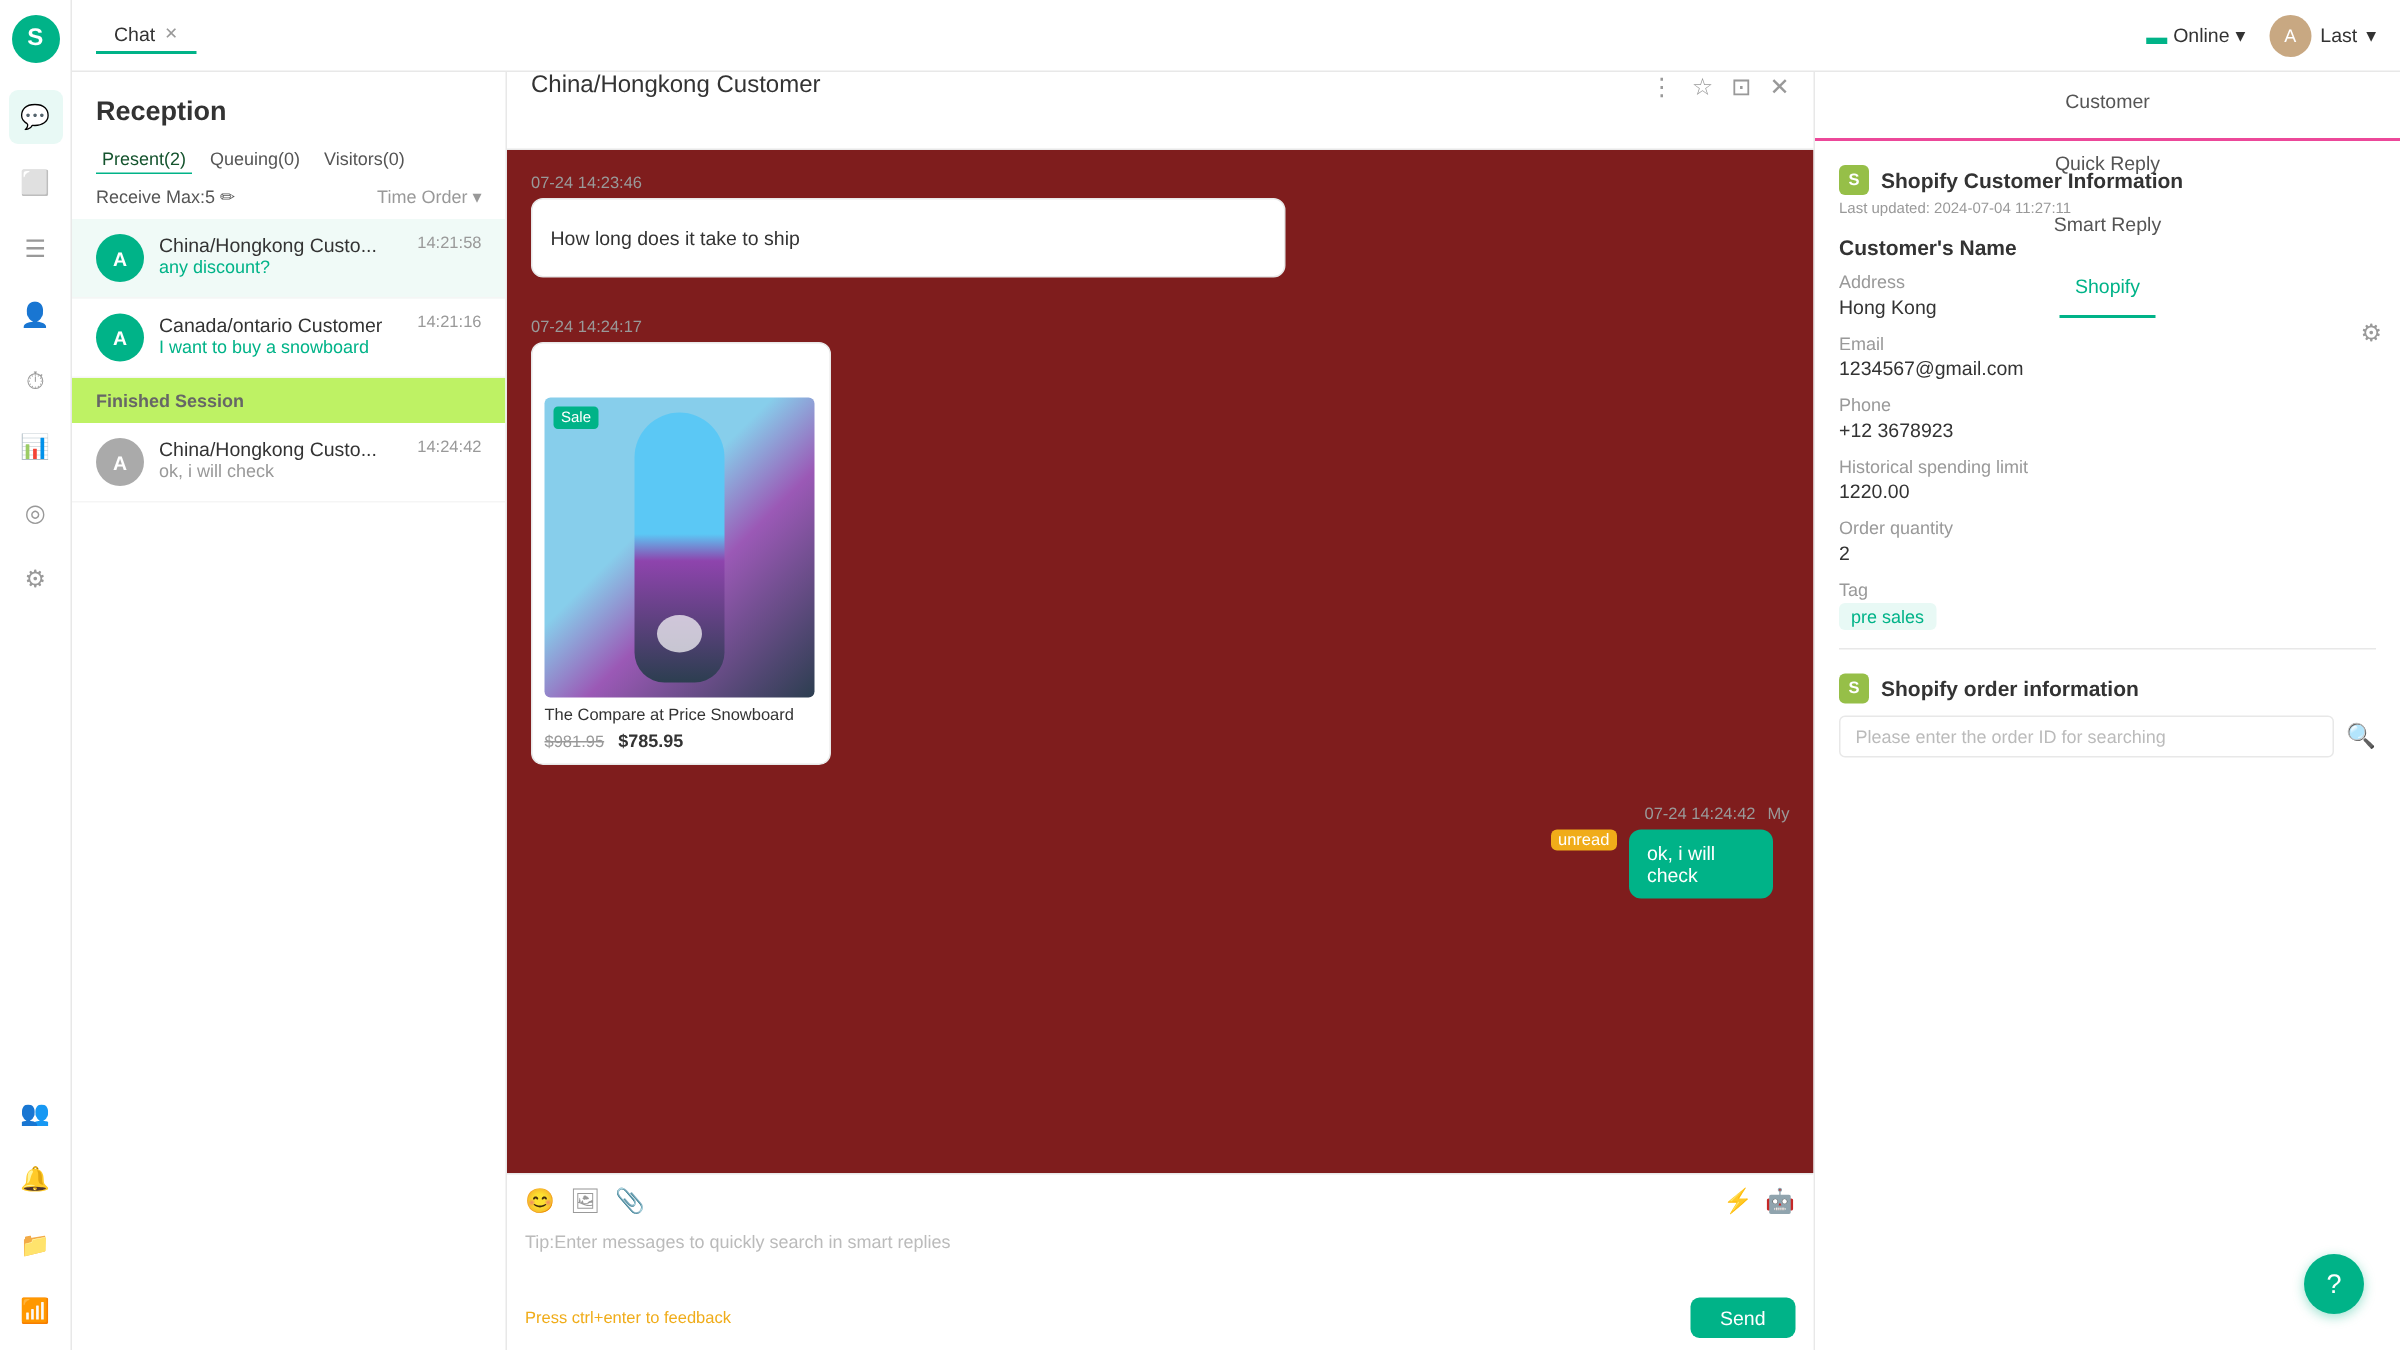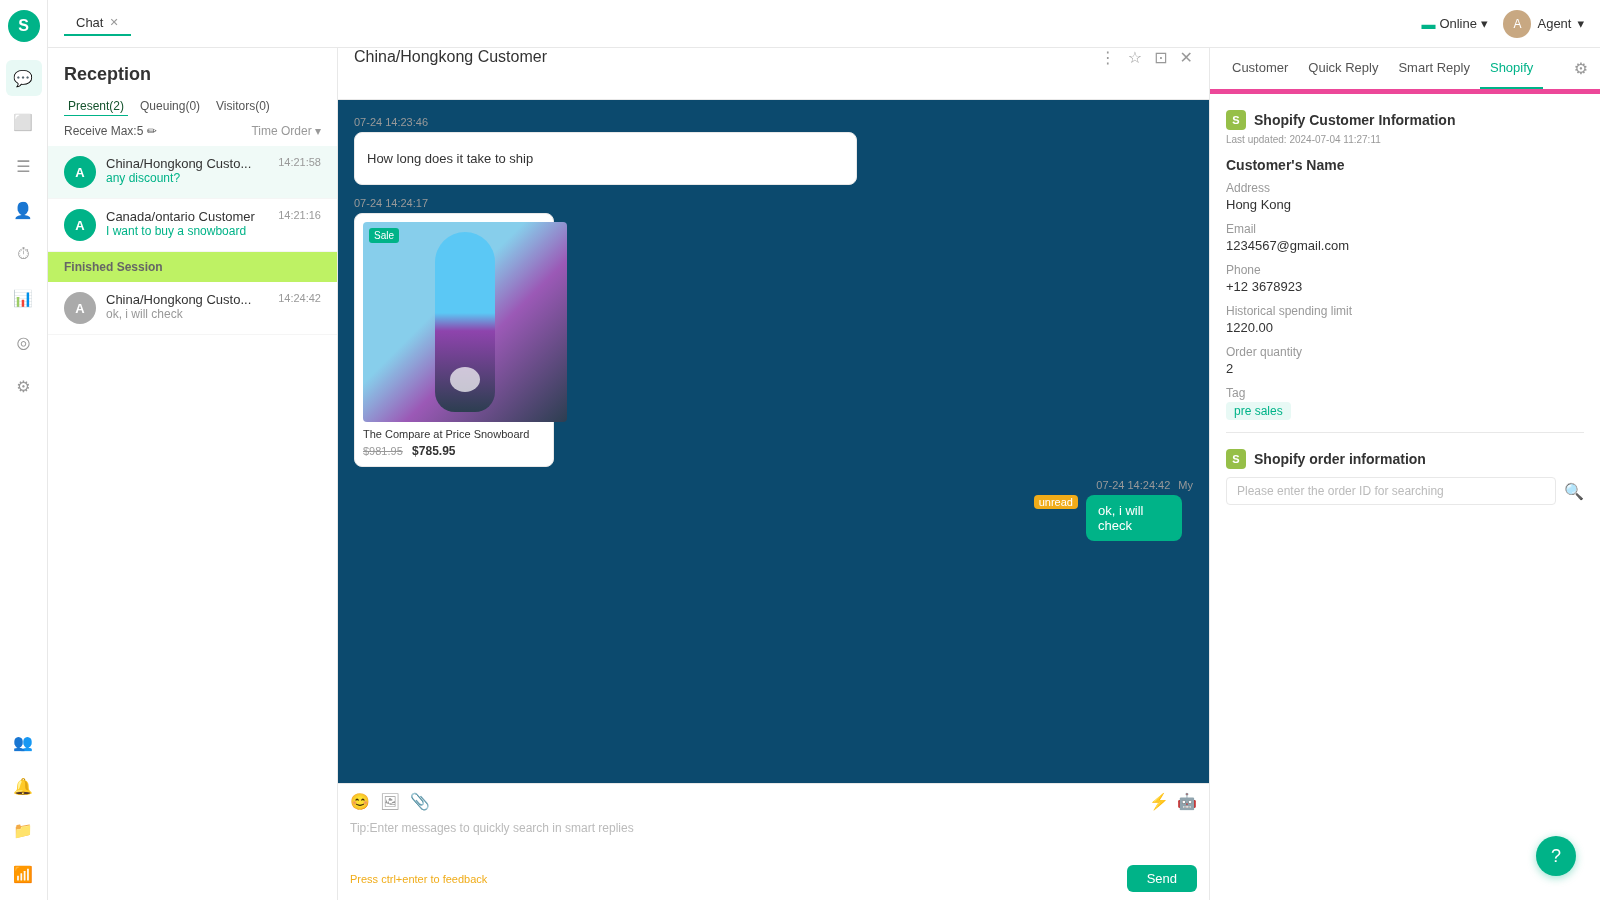--- a/index.html
+++ b/index.html
@@ -176,22 +176,22 @@
     .chat-title { font-size: 16px; font-weight: 500; color: #333; }
     .chat-actions { display: flex; align-items: center; gap: 12px; }
     .chat-action-btn { color: #999; cursor: pointer; font-size: 16px; }
 
     .chat-messages {
       flex: 1;
       overflow-y: auto;
       padding: 16px;
       display: flex;
       flex-direction: column;
-      gap: 12px;
-      background: #0c4a6e;
+      gap: 27px;
+      background: #7f1d1d;
     }
     .msg-timestamp { font-size: 11px; color: #999; text-align: left; margin-bottom: 4px; }
     .msg-bubble {
       background: #fff;
       border: 1px solid #e8e8e8;
       border-radius: 8px;
       padding: 18px 12px;
       font-size: 13px;
       color: #333;
       max-width: 60%;
@@ -221,30 +221,31 @@
     }
 
     .product-card {
       background: #fff;
       border: 1px solid #e8e8e8;
       border-radius: 8px;
       padding: 8px;
       max-width: 200px;
     }
     .product-card-img {
-      width: 204px;
+      width: 180px;
       height: 200px;
       background: linear-gradient(135deg, #87ceeb 0%, #87ceeb 40%, #9b59b6 60%, #2c3e50 100%);
       border-radius: 4px;
       margin-bottom: 6px;
       position: relative;
       overflow: hidden;
       display: flex;
       align-items: center;
       justify-content: center;
+      margin-top: 28px;
     }
     .snowboard-shape {
       width: 60px;
       height: 180px;
       background: linear-gradient(to bottom, #5bc8f5 0%, #5bc8f5 45%, #8e44ad 55%, #2c3e50 100%);
       border-radius: 30px 30px 20px 20px;
       position: relative;
     }
     .snowboard-shape::after {
       content: '';
@@ -317,23 +318,24 @@
     .right-panel {
       width: 390px;
       background: #fff;
       display: flex;
       flex-direction: column;
       overflow: hidden;
     }
     .right-tabs {
       display: flex;
       align-items: center;
-      border-bottom: 5px solid #ec4899;
+      border-bottom: 2px solid #ec4899;
       padding: 0 12px;
       height: 46px;
+      flex-direction: column;
     }
     .right-tab {
       padding: 12px 10px;
       font-size: 13px;
       color: #555;
       cursor: pointer;
       border-bottom: 2px solid transparent;
       white-space: nowrap;
     }
     .right-tab.active { color: #00b388; border-bottom-color: #00b388; font-weight: 500; }
@@ -439,21 +441,21 @@
       </div>
     </div>
     <div class="top-bar-right">
       <div class="status-badge">
         <span style="color:#00b388; font-size:14px;">▬</span>
         <span>Online</span>
         <span>▾</span>
       </div>
       <div class="agent-badge">
         <div class="agent-avatar">A</div>
-        <span>Agent</span>
+        <span>Last</span>
         <span>▾</span>
       </div>
     </div>
   </div>
 
   <div class="content-area">
 
     <div class="sidebar">
       <div class="sidebar-header">Reception</div>
       <div class="sidebar-tabs">

